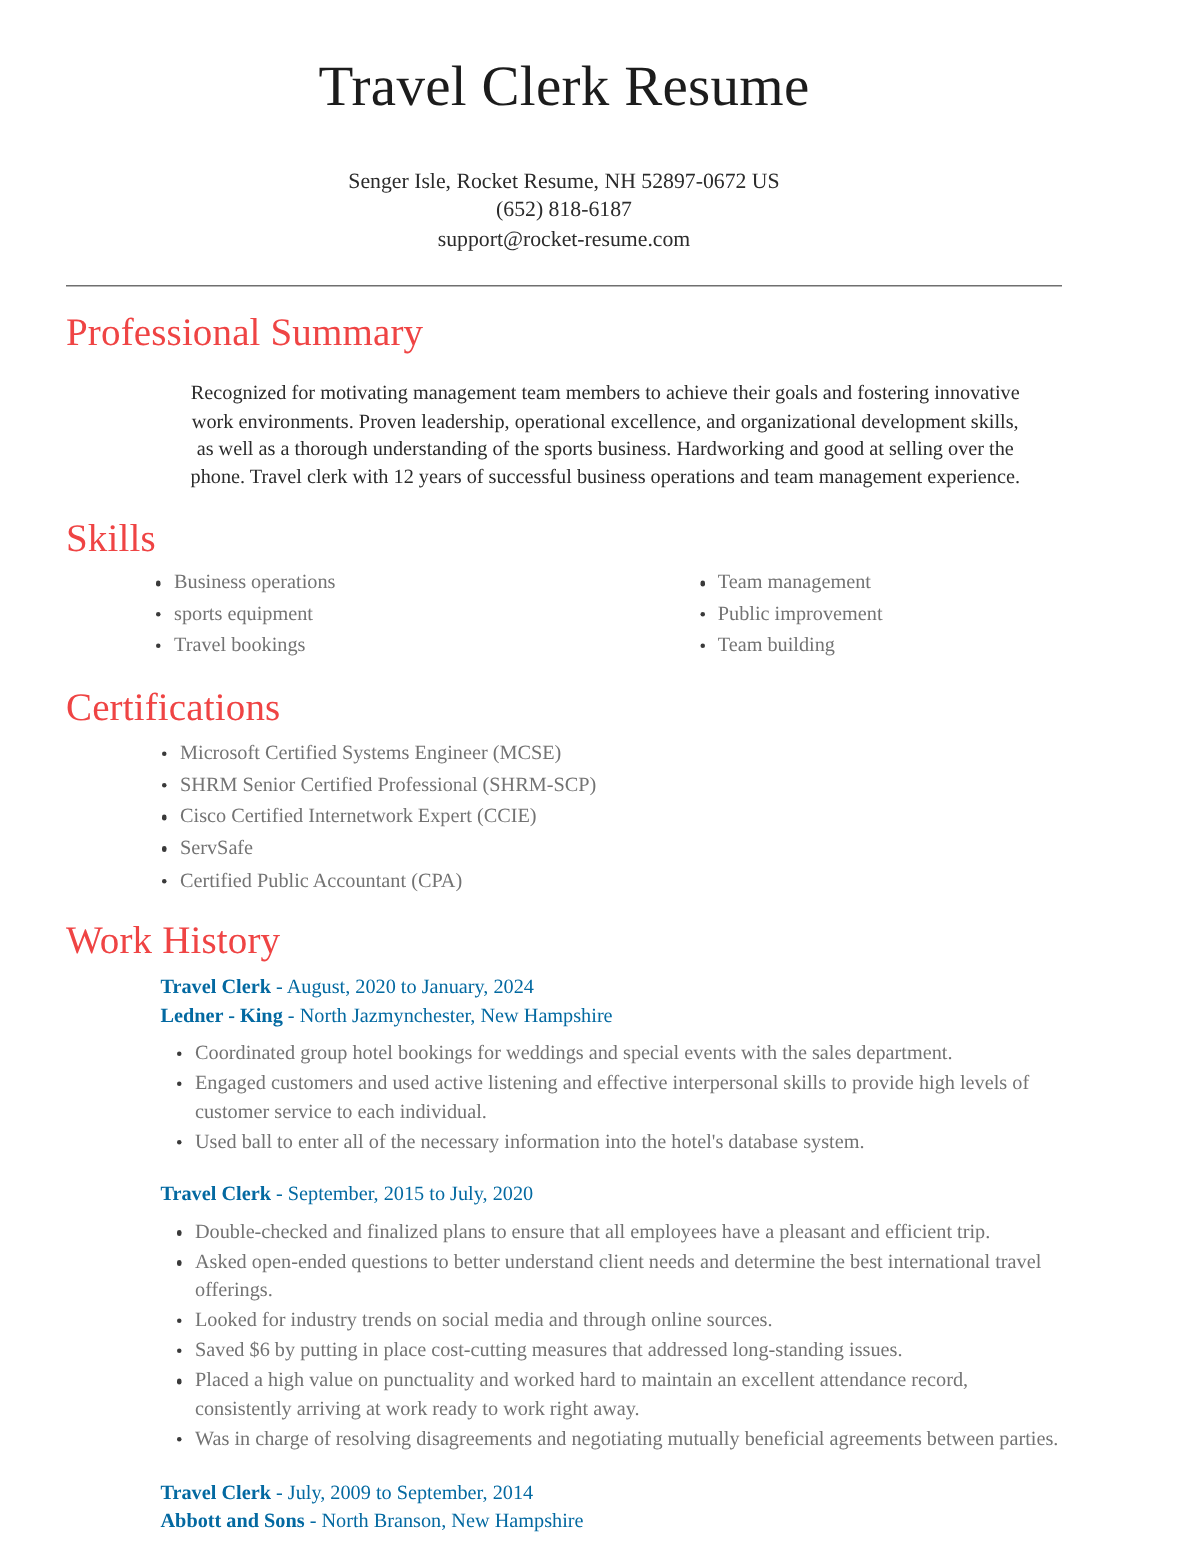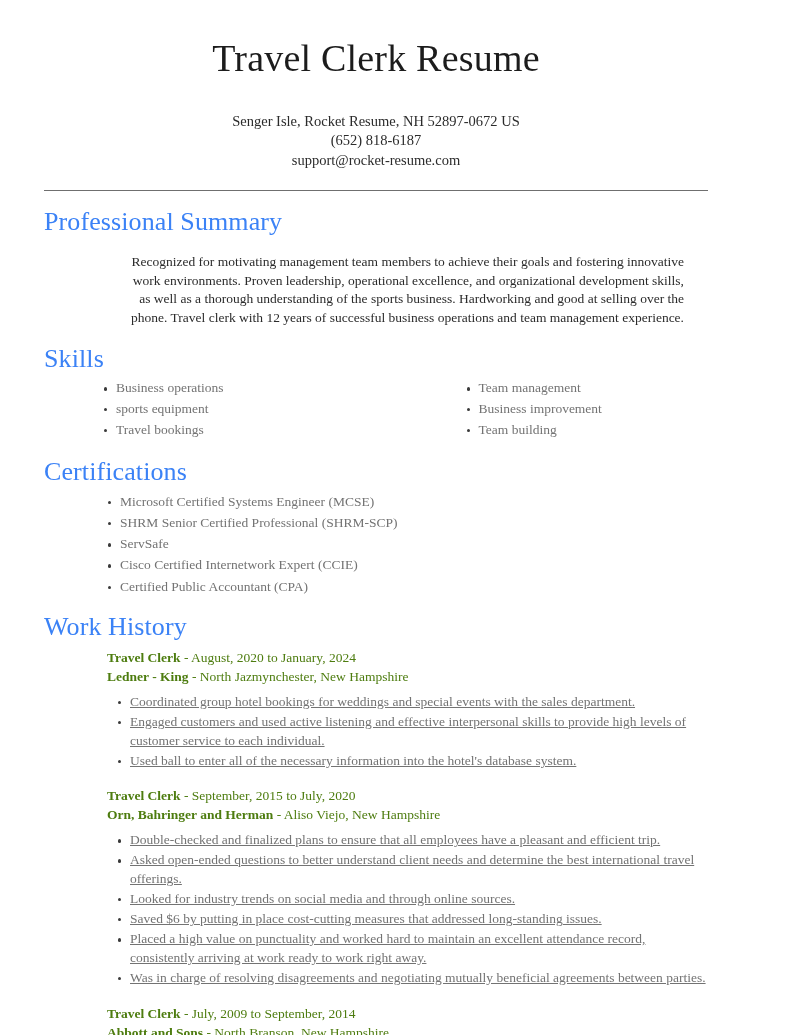--- a/index.html
+++ b/index.html
@@ -48,34 +48,34 @@
   }
 
   
   .section {
     margin-top: 16px;
   }
   .section-heading {
     font-size: 26px;
     font-weight: 400;
     line-height: 1.15;
-    color: #3b82f6;
+    color: #ef4444;
     margin: 0 0 6px 0;
     letter-spacing: 0.1px;
   }
   .section-body {
     padding-left: 63px;
   }
   .summary-text {
     font-size: 13.5px;
     line-height: 18.6px;
     color: #2b2b2b;
     margin: 16px;
     padding-right: 8px;
-    text-align: right;
+    text-align: center;
   }
 
   
   ul.bullets {
     list-style: none;
     margin: 0;
     padding: 0;
   }
   ul.bullets > li {
     position: relative;
@@ -126,32 +126,31 @@
   }
   .job {
     margin-bottom: 16px;
   }
   .job:last-child {
     margin-bottom: 16px;
   }
   .job-line {
     font-size: 13.5px;
     line-height: 19px;
-    color: #4d7c0f;
+    color: #0369a1;
   }
   .job-line .strong {
     font-weight: 700;
   }
   .job-bullets {
     margin-top: 7px;
     padding-left: 10px;
   }
   .job-bullets ul.bullets > li {
     margin-bottom: 1.5px;
-    text-decoration: underline;
   }
 </style>
 </head>
 <body>
 
 <div class="page">
 
   <div>
     <h1 class="resume-title">Travel Clerk Resume</h1>
     <div class="contact-block">
@@ -175,35 +174,35 @@
       <div class="skills-col left">
         <ul class="bullets">
           <li>Business operations</li>
           <li>sports equipment</li>
           <li>Travel bookings</li>
         </ul>
       </div>
       <div class="skills-col right">
         <ul class="bullets">
           <li>Team management</li>
-          <li>Business improvement</li>
+          <li>Public improvement</li>
           <li>Team building</li>
         </ul>
       </div>
     </div>
   </div>
 
   <div class="section">
     <h2 class="section-heading">Certifications</h2>
     <div class="certs-list">
       <ul class="bullets">
         <li>Microsoft Certified Systems Engineer (MCSE)</li>
         <li>SHRM Senior Certified Professional (SHRM-SCP)</li>
+        <li>Cisco Certified Internetwork Expert (CCIE)</li>
         <li>ServSafe</li>
-        <li>Cisco Certified Internetwork Expert (CCIE)</li>
         <li>Certified Public Accountant (CPA)</li>
       </ul>
     </div>
   </div>
 
   <div class="section">
     <h2 class="section-heading">Work History</h2>
     <div class="work-body">
 
       <div class="job">
@@ -218,23 +217,20 @@
             <li>Coordinated group hotel bookings for weddings and special events with the sales department.</li>
             <li>Engaged customers and used active listening and effective interpersonal skills to provide high levels of customer service to each individual.</li>
             <li>Used ball to enter all of the necessary information into the hotel's database system.</li>
           </ul>
         </div>
       </div>
 
       <div class="job">
         <div class="job-line">
           <span class="strong">Travel Clerk</span><span> - September, 2015 to July, 2020</span>
-        </div>
-        <div class="job-line">
-          <span class="strong">Orn, Bahringer and Herman</span><span> - Aliso Viejo, New Hampshire</span>
         </div>
         <div class="job-bullets">
           <ul class="bullets">
             <li>Double-checked and finalized plans to ensure that all employees have a pleasant and efficient trip.</li>
             <li>Asked open-ended questions to better understand client needs and determine the best international travel offerings.</li>
             <li>Looked for industry trends on social media and through online sources.</li>
             <li>Saved $6 by putting in place cost-cutting measures that addressed long-standing issues.</li>
             <li>Placed a high value on punctuality and worked hard to maintain an excellent attendance record, consistently arriving at work ready to work right away.</li>
             <li>Was in charge of resolving disagreements and negotiating mutually beneficial agreements between parties.</li>
           </ul>

